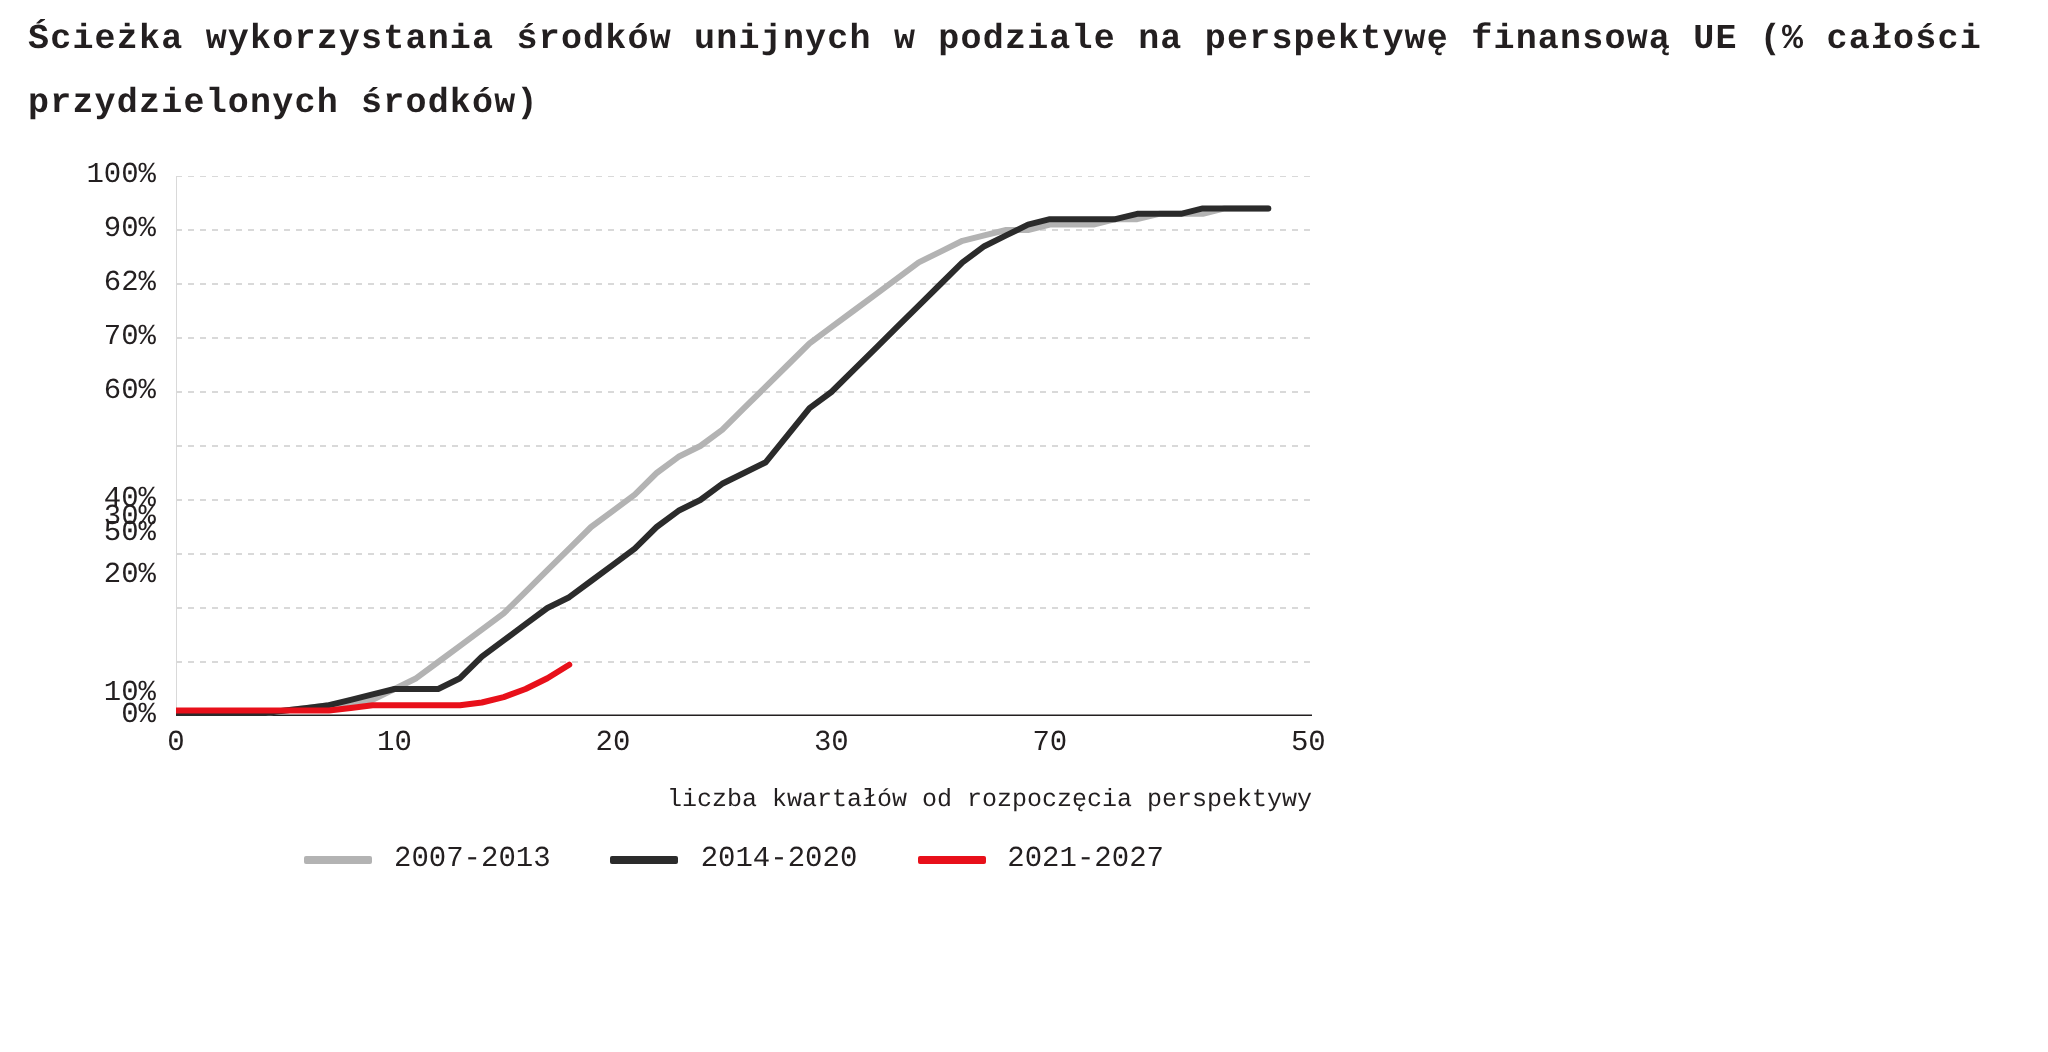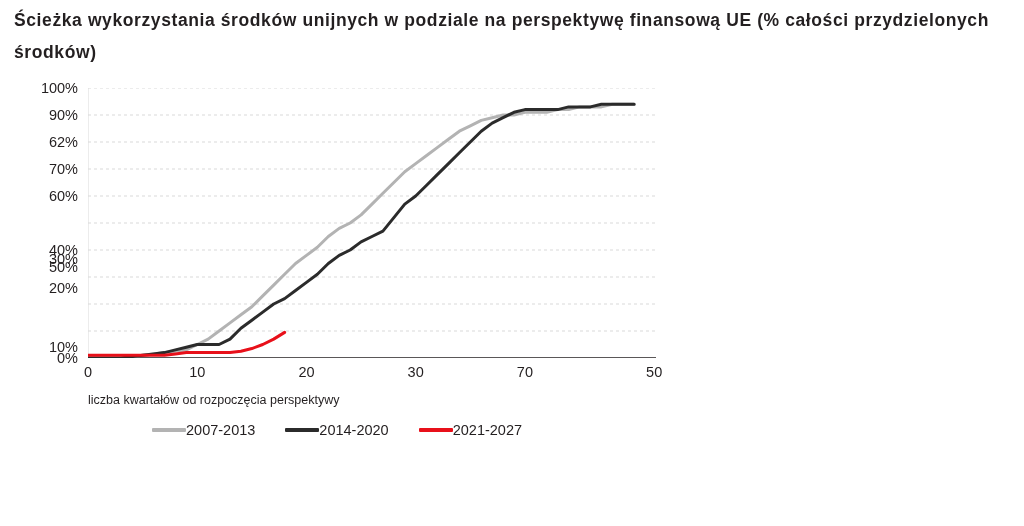--- a/index.html
+++ b/index.html
@@ -11,20 +11,21 @@
     height: 526px;
     background: #ffffff;
     font-family: "Liberation Sans", sans-serif;
     color: #231f20;
     overflow: hidden;
   }
   .page {
     position: relative;
     width: 904px;
     height: 526px;
+    font-family: Liberation Mono, monospace;
   }
   .chart-title {
     position: absolute;
     left: 14px;
     top: 4px;
     width: 996px;
     font-size: 17.5px;
     font-weight: bold;
     line-height: 32px;
     letter-spacing: 0.6px;
@@ -78,40 +79,40 @@
     font-size: 14.5px;
     color: #231f20;
     transform: translateX(-50%);
     white-space: nowrap;
   }
   .x-axis-title {
     position: absolute;
     left: 66px;
     top: 305px;
     width: 568px;
-    text-align: left;
+    text-align: right;
     font-size: 12.5px;
     color: #231f20;
   }
   .legend {
     position: absolute;
     left: 66px;
     top: 334px;
     width: 620px;
     display: flex;
     align-items: center;
     gap: 30px;
     justify-content: flex-start;
     padding-left: 64px;
     box-sizing: border-box;
   }
   .legend-item {
     display: flex;
     align-items: center;
-    gap: 0;
+    gap: 11px;
     font-size: 14.5px;
     color: #231f20;
   }
   .legend-swatch {
     display: inline-block;
     width: 34px;
     height: 4px;
     border-radius: 1px;
   }
   .source {

